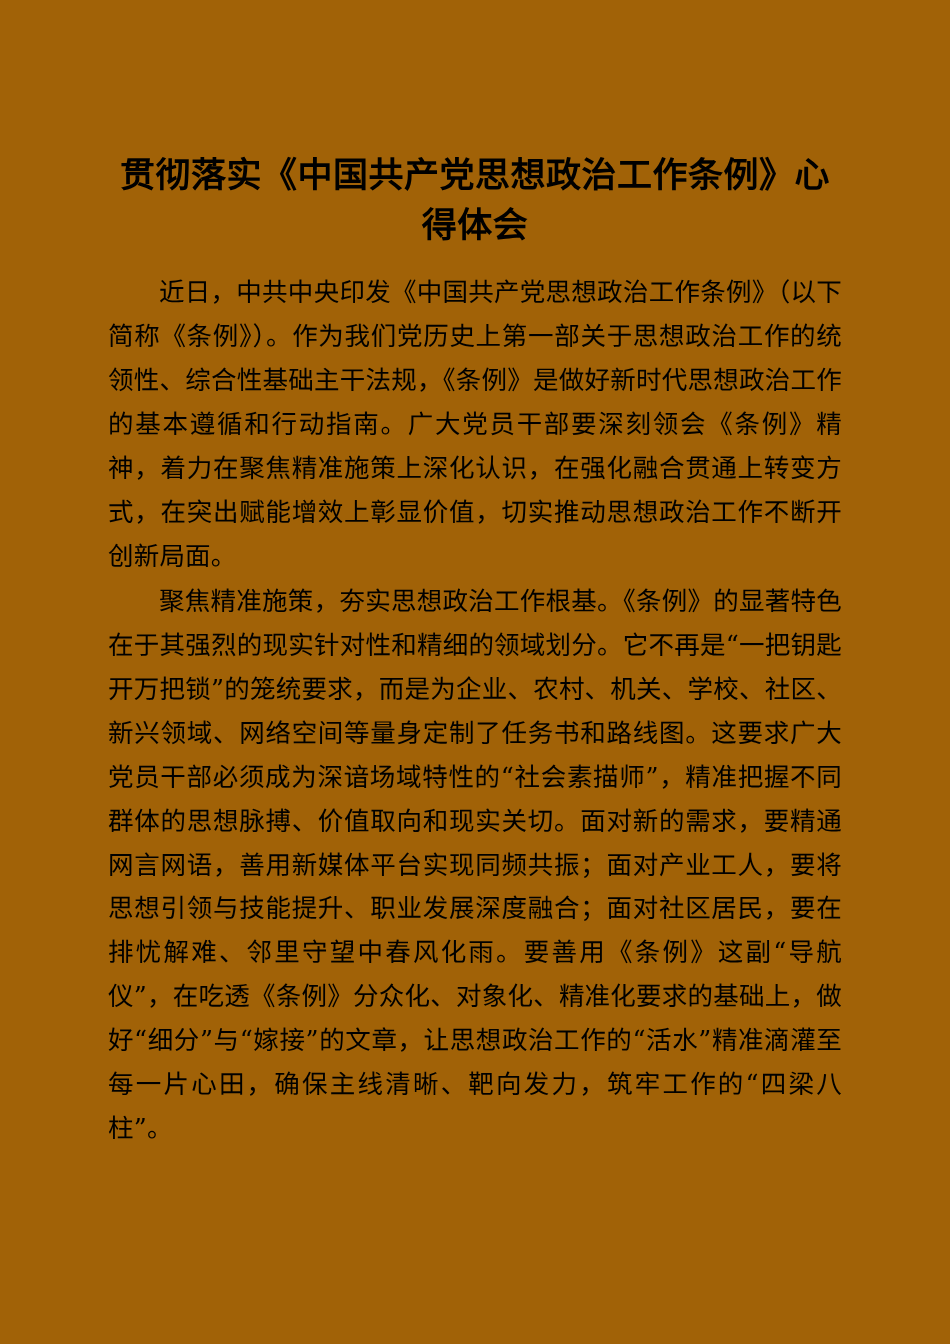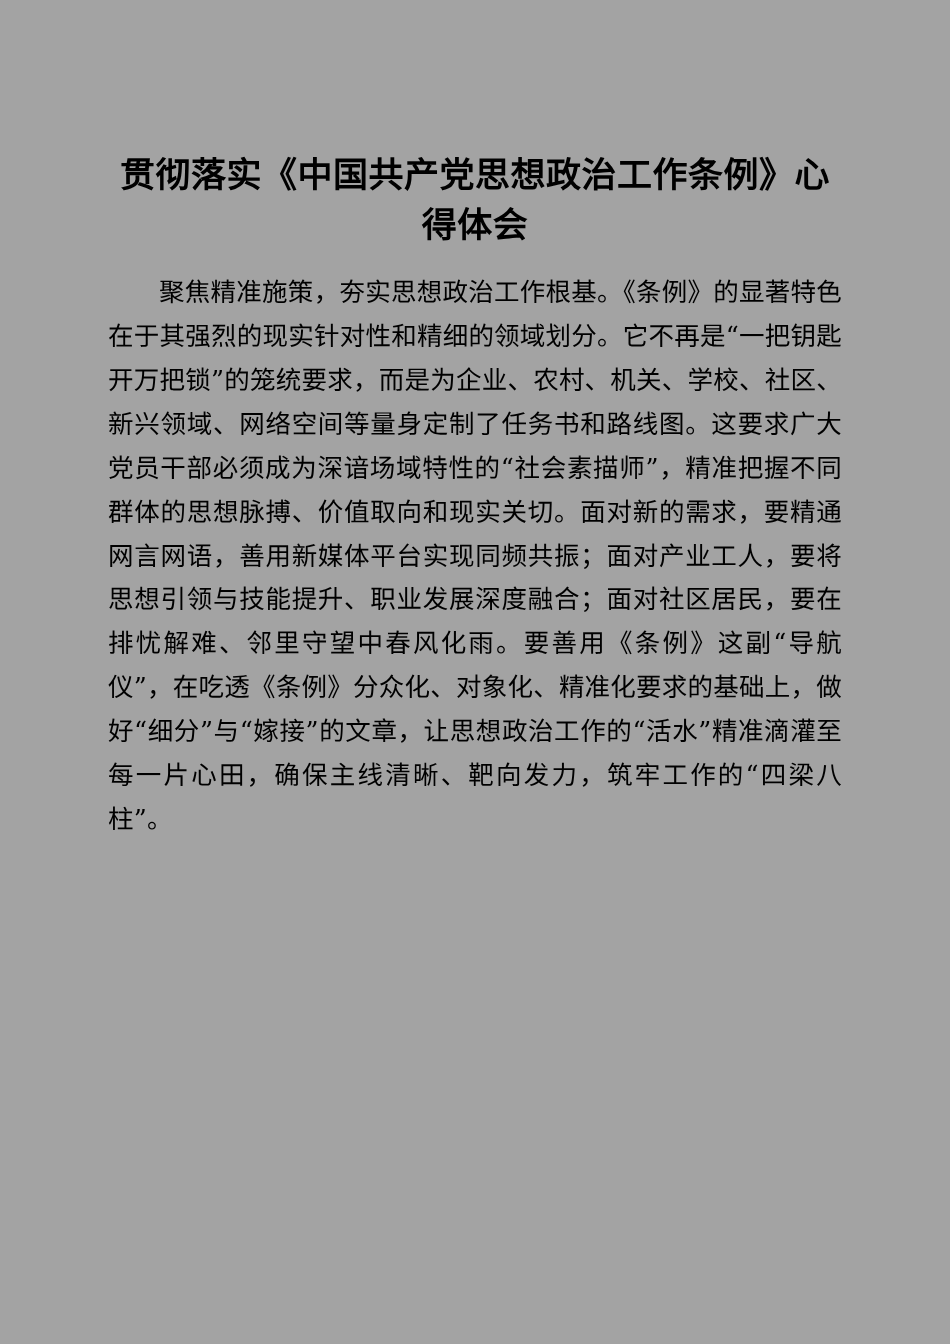--- a/index.html
+++ b/index.html
@@ -13,21 +13,21 @@
     height: 1344px;
     overflow: hidden;
     font-family: "DejaVu Serif", "Liberation Serif", serif;
     color: #000000;
   }
   .page {
     box-sizing: border-box;
     width: 950px;
     height: 1344px;
     padding: 150px 108px 60px 108px;
-    background: #a3a3a3;
+    background: #a16207;
   }
   .doc-title {
     font-family: "DejaVu Serif", "Liberation Serif", serif;
     font-weight: bold;
     font-size: 35px;
     line-height: 1.42;
     text-align: center;
     letter-spacing: 0.5px;
     margin: 0 0 22px 0;
     color: #000;
@@ -43,15 +43,16 @@
     margin: 0 0 2px 0;
     text-indent: 2em;
   }
 </style>
 </head>
 <body>
 
 <div class="page">
   <h1 class="doc-title">贯彻落实《中国共产党思想政治工作条例》心得体会</h1>
   <div class="doc-body">
+    <p>近日，中共中央印发《中国共产党思想政治工作条例》（以下简称《条例》）。作为我们党历史上第一部关于思想政治工作的统领性、综合性基础主干法规，《条例》是做好新时代思想政治工作的基本遵循和行动指南。广大党员干部要深刻领会《条例》精神，着力在聚焦精准施策上深化认识，在强化融合贯通上转变方式，在突出赋能增效上彰显价值，切实推动思想政治工作不断开创新局面。</p>
     <p>聚焦精准施策，夯实思想政治工作根基。《条例》的显著特色在于其强烈的现实针对性和精细的领域划分。它不再是“一把钥匙开万把锁”的笼统要求，而是为企业、农村、机关、学校、社区、新兴领域、网络空间等量身定制了任务书和路线图。这要求广大党员干部必须成为深谙场域特性的“社会素描师”，精准把握不同群体的思想脉搏、价值取向和现实关切。面对新的需求，要精通网言网语，善用新媒体平台实现同频共振；面对产业工人，要将思想引领与技能提升、职业发展深度融合；面对社区居民，要在排忧解难、邻里守望中春风化雨。要善用《条例》这副“导航仪”，在吃透《条例》分众化、对象化、精准化要求的基础上，做好“细分”与“嫁接”的文章，让思想政治工作的“活水”精准滴灌至每一片心田，确保主线清晰、靶向发力，筑牢工作的“四梁八柱”。</p>
   </div>
 </div>
 
 </body></html>

